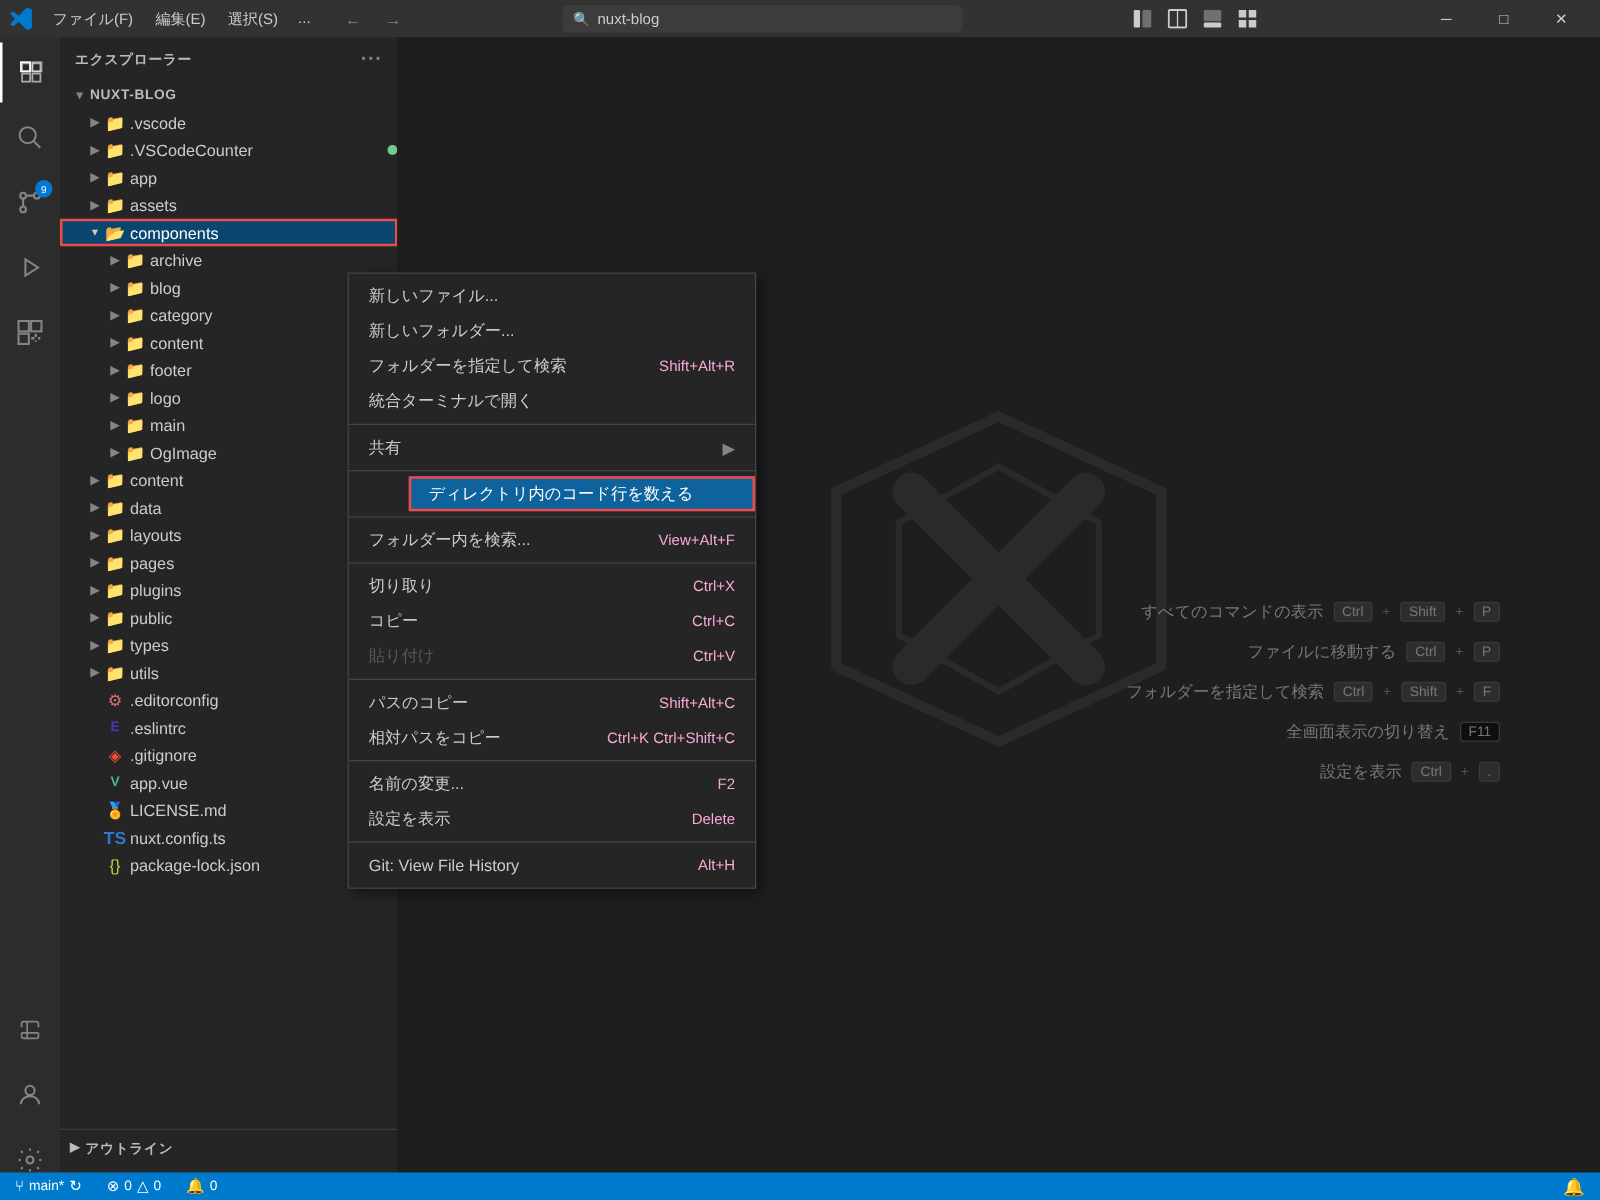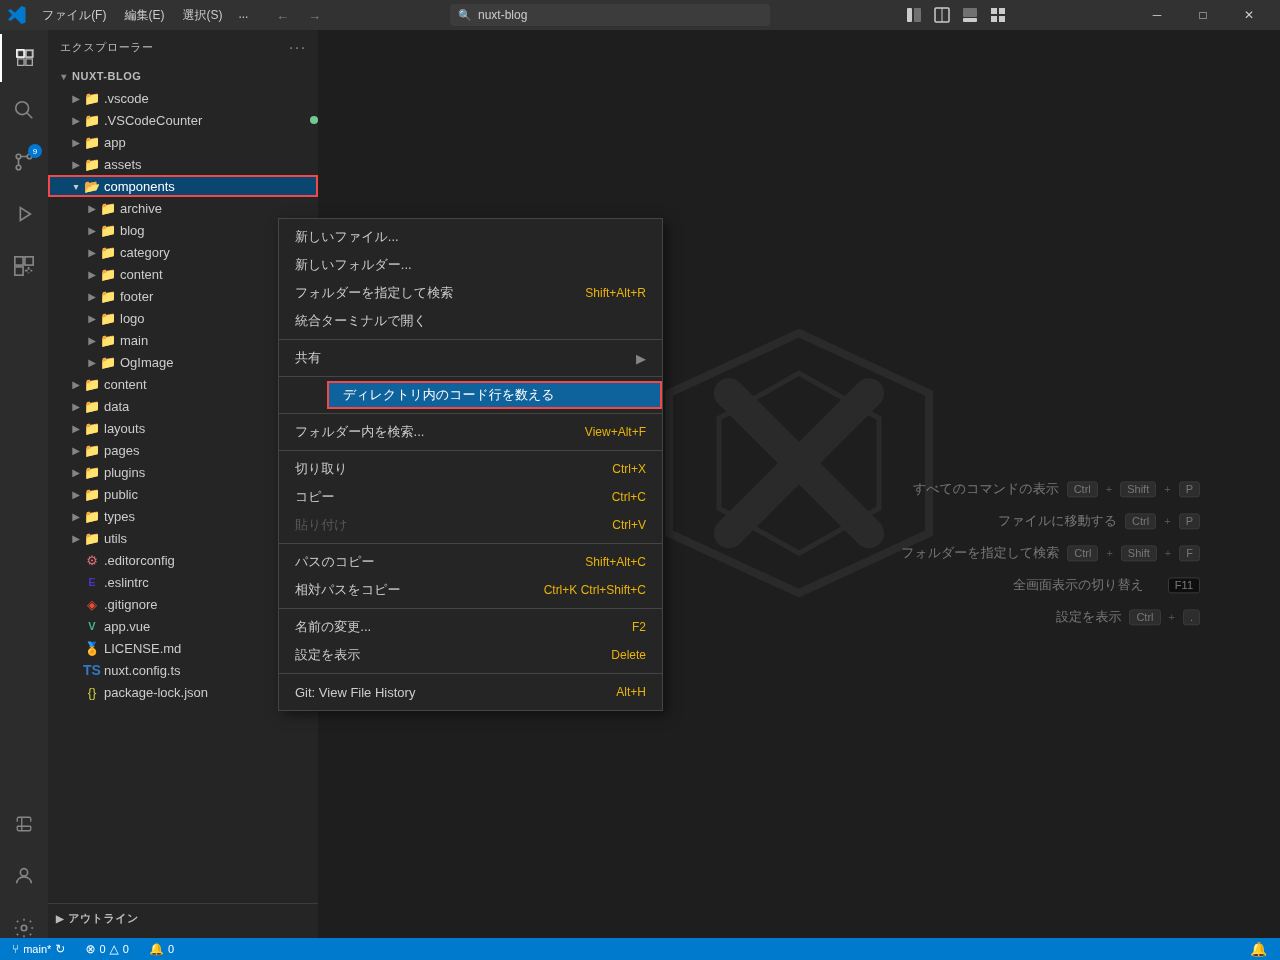--- a/index.html
+++ b/index.html
@@ -136,21 +136,21 @@
       flex-shrink: 0;
       overflow: hidden;
     }
     #sidebar-header {
       height: 35px;
       display: flex;
       align-items: center;
       padding: 0 12px;
       justify-content: space-between;
       font-size: 11px;
-      font-weight: 400;
+      font-weight: 700;
       letter-spacing: 0.5px;
       color: #bbbbbb;
       text-transform: uppercase;
     }
     #file-tree {
       flex: 1;
       overflow-y: auto;
       overflow-x: hidden;
     }
     #file-tree::-webkit-scrollbar { width: 6px; }
@@ -198,21 +198,21 @@
     
     .indent-0 { padding-left: 8px; }
     .indent-1 { padding-left: 20px; }
     .indent-2 { padding-left: 36px; }
 
     
     #context-menu {
       position: absolute;
       top: 218px;
       left: 278px;
-      width: 385px;
+      width: 327px;
       background: #252526;
       border: 1px solid #454545;
       box-shadow: 4px 4px 12px rgba(0,0,0,0.5);
       z-index: 100;
       padding: 4px 0;
     }
     .ctx-item {
       display: flex;
       align-items: center;
       padding: 5px 16px;
@@ -224,21 +224,21 @@
     }
     .ctx-item.highlighted-ctx { background: #0e639c; color: #ffffff; }
     .ctx-item.disabled { color: #585858; cursor: default; }
     .ctx-separator {
       height: 1px;
       background: #454545;
       margin: 4px 0;
     }
     .ctx-item .ctx-label { flex: 1; }
     .ctx-item .ctx-shortcut {
-      color: #eab308;
+      color: #f9a8d4;
       font-size: 12px;
       margin-left: 24px;
     }
     .ctx-item .ctx-arrow { color: #858585; margin-left: 8px; }
 
     
     #editor-area {
       flex: 1;
       background: #1e1e1e;
       display: flex;
@@ -635,21 +635,21 @@
           <span style="background:#3c3c3c;border:1px solid #555;border-radius:3px;padding:1px 6px;font-size:11px;">P</span>
         </div>
         <div style="display:flex;align-items:center;gap:8px;font-size:13px;color:#cccccc;">
           <span>フォルダーを指定して検索</span>
           <span style="background:#3c3c3c;border:1px solid #555;border-radius:3px;padding:1px 6px;font-size:11px;">Ctrl</span>
           <span style="font-size:11px;color:#858585;">+</span>
           <span style="background:#3c3c3c;border:1px solid #555;border-radius:3px;padding:1px 6px;font-size:11px;">Shift</span>
           <span style="font-size:11px;color:#858585;">+</span>
           <span style="background:#3c3c3c;border:1px solid #555;border-radius:3px;padding:1px 6px;font-size:11px;">F</span>
         </div>
-        <div style="display:flex;align-items:center;gap:24px;font-size:13px;color:#cccccc;">
+        <div style="display:flex;align-items:center;gap:8px;font-size:13px;color:#cccccc;">
           <span>全画面表示の切り替え</span>
           <span style="background:#000000;border:1px solid #555;border-radius:3px;padding:1px 6px;font-size:11px;">F11</span>
         </div>
         <div style="display:flex;align-items:center;gap:8px;font-size:13px;color:#cccccc;">
           <span>設定を表示</span>
           <span style="background:#3c3c3c;border:1px solid #555;border-radius:3px;padding:1px 6px;font-size:11px;">Ctrl</span>
           <span style="font-size:11px;color:#858585;">+</span>
           <span style="background:#3c3c3c;border:1px solid #555;border-radius:3px;padding:1px 6px;font-size:11px;">.</span>
         </div>
       </div>

